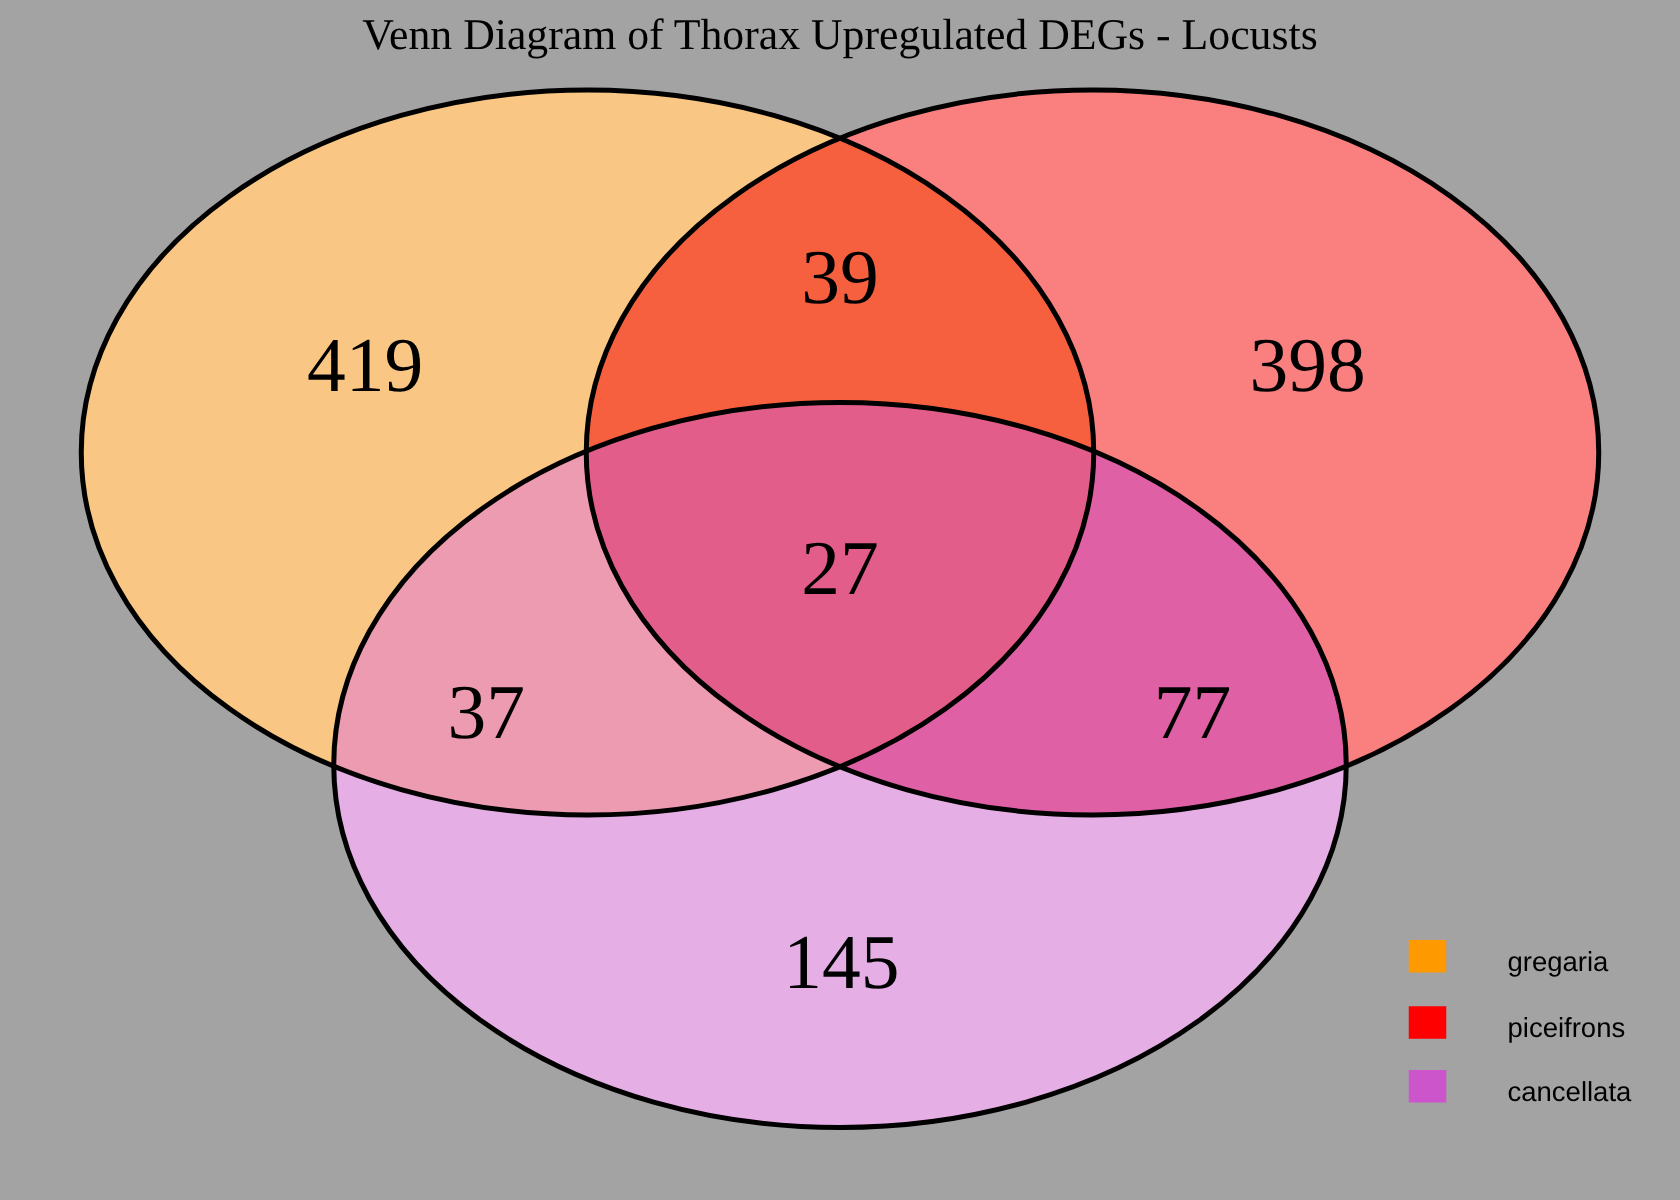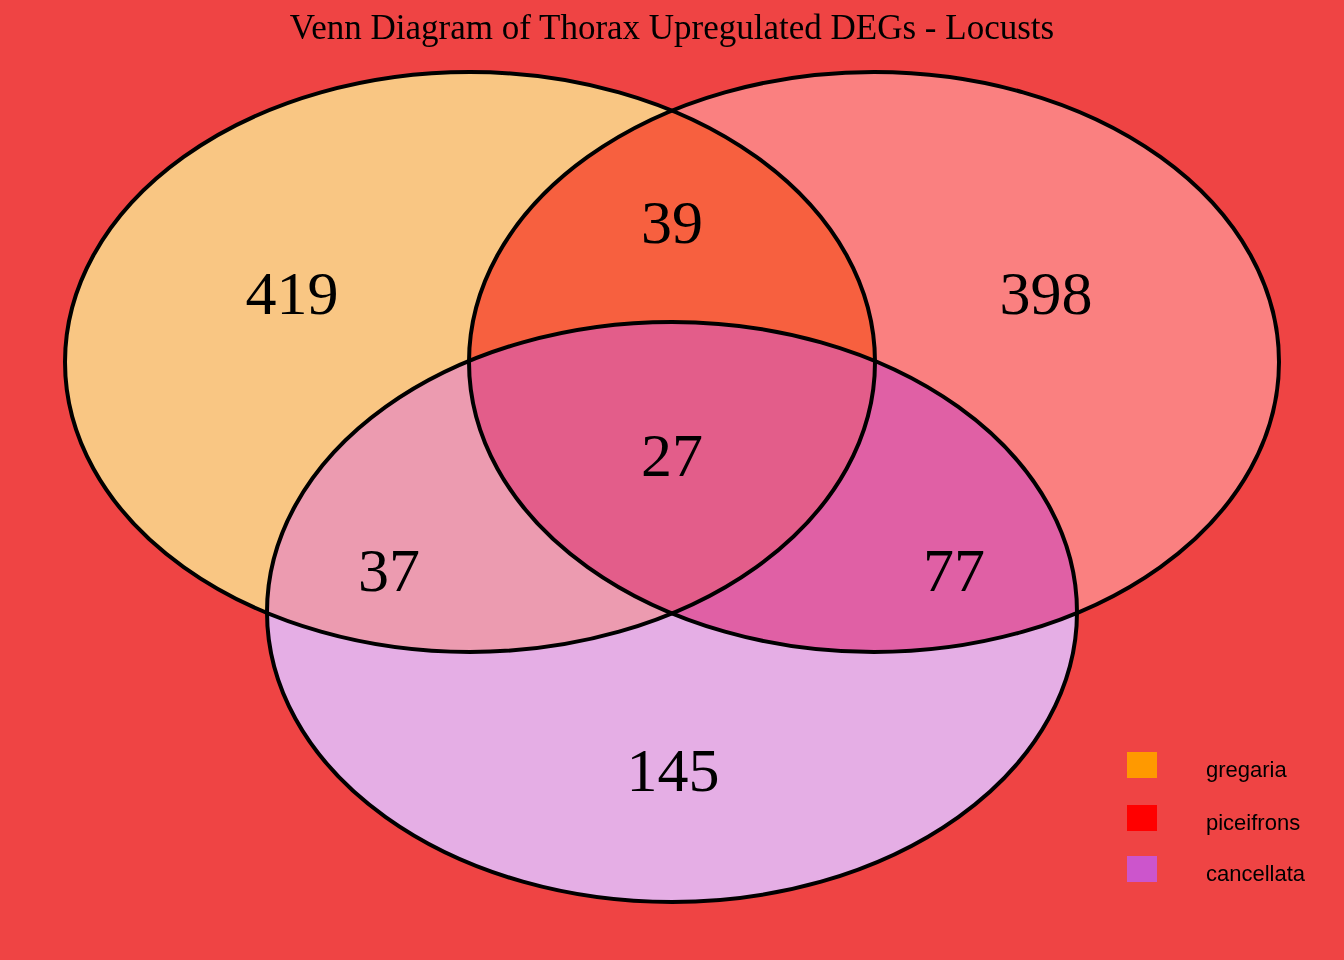--- a/index.html
+++ b/index.html
@@ -4,21 +4,21 @@
 <style>
   html, body {
     margin: 0;
     padding: 0;
     background: #ffffff;
   }
   #root {
     position: relative;
     width: 1344px;
     height: 960px;
-    background: #ef4444;
+    background: #a3a3a3;
     overflow: hidden;
     font-family: "Liberation Serif", serif;
   }
   #venn-title {
     position: absolute;
     top: 8px;
     left: 0;
     width: 1344px;
     text-align: center;
     font-family: "Liberation Serif", serif;

